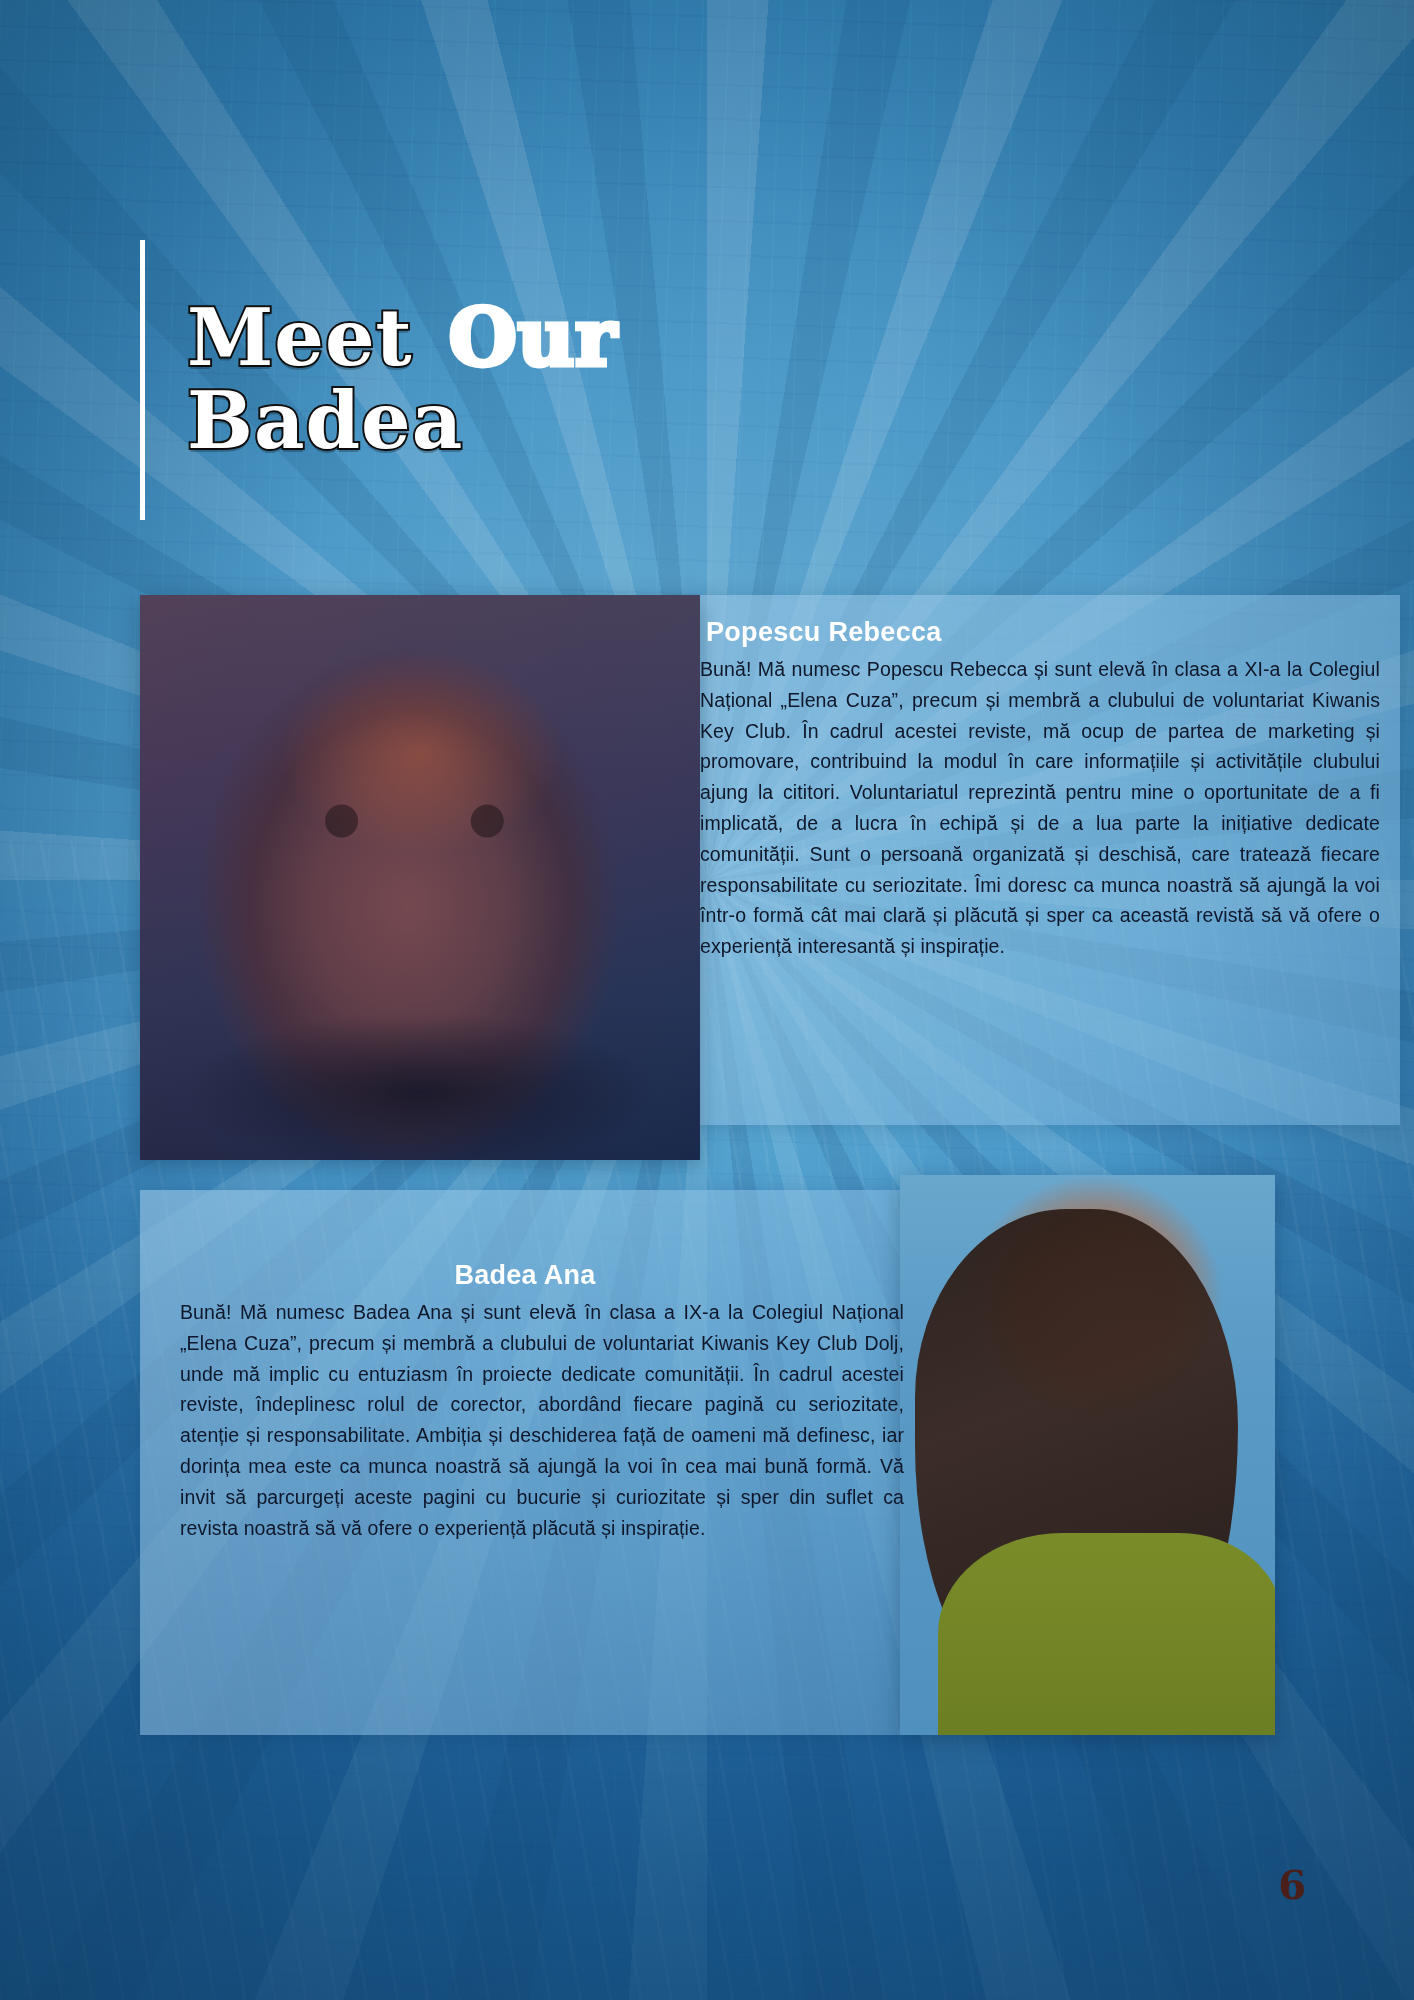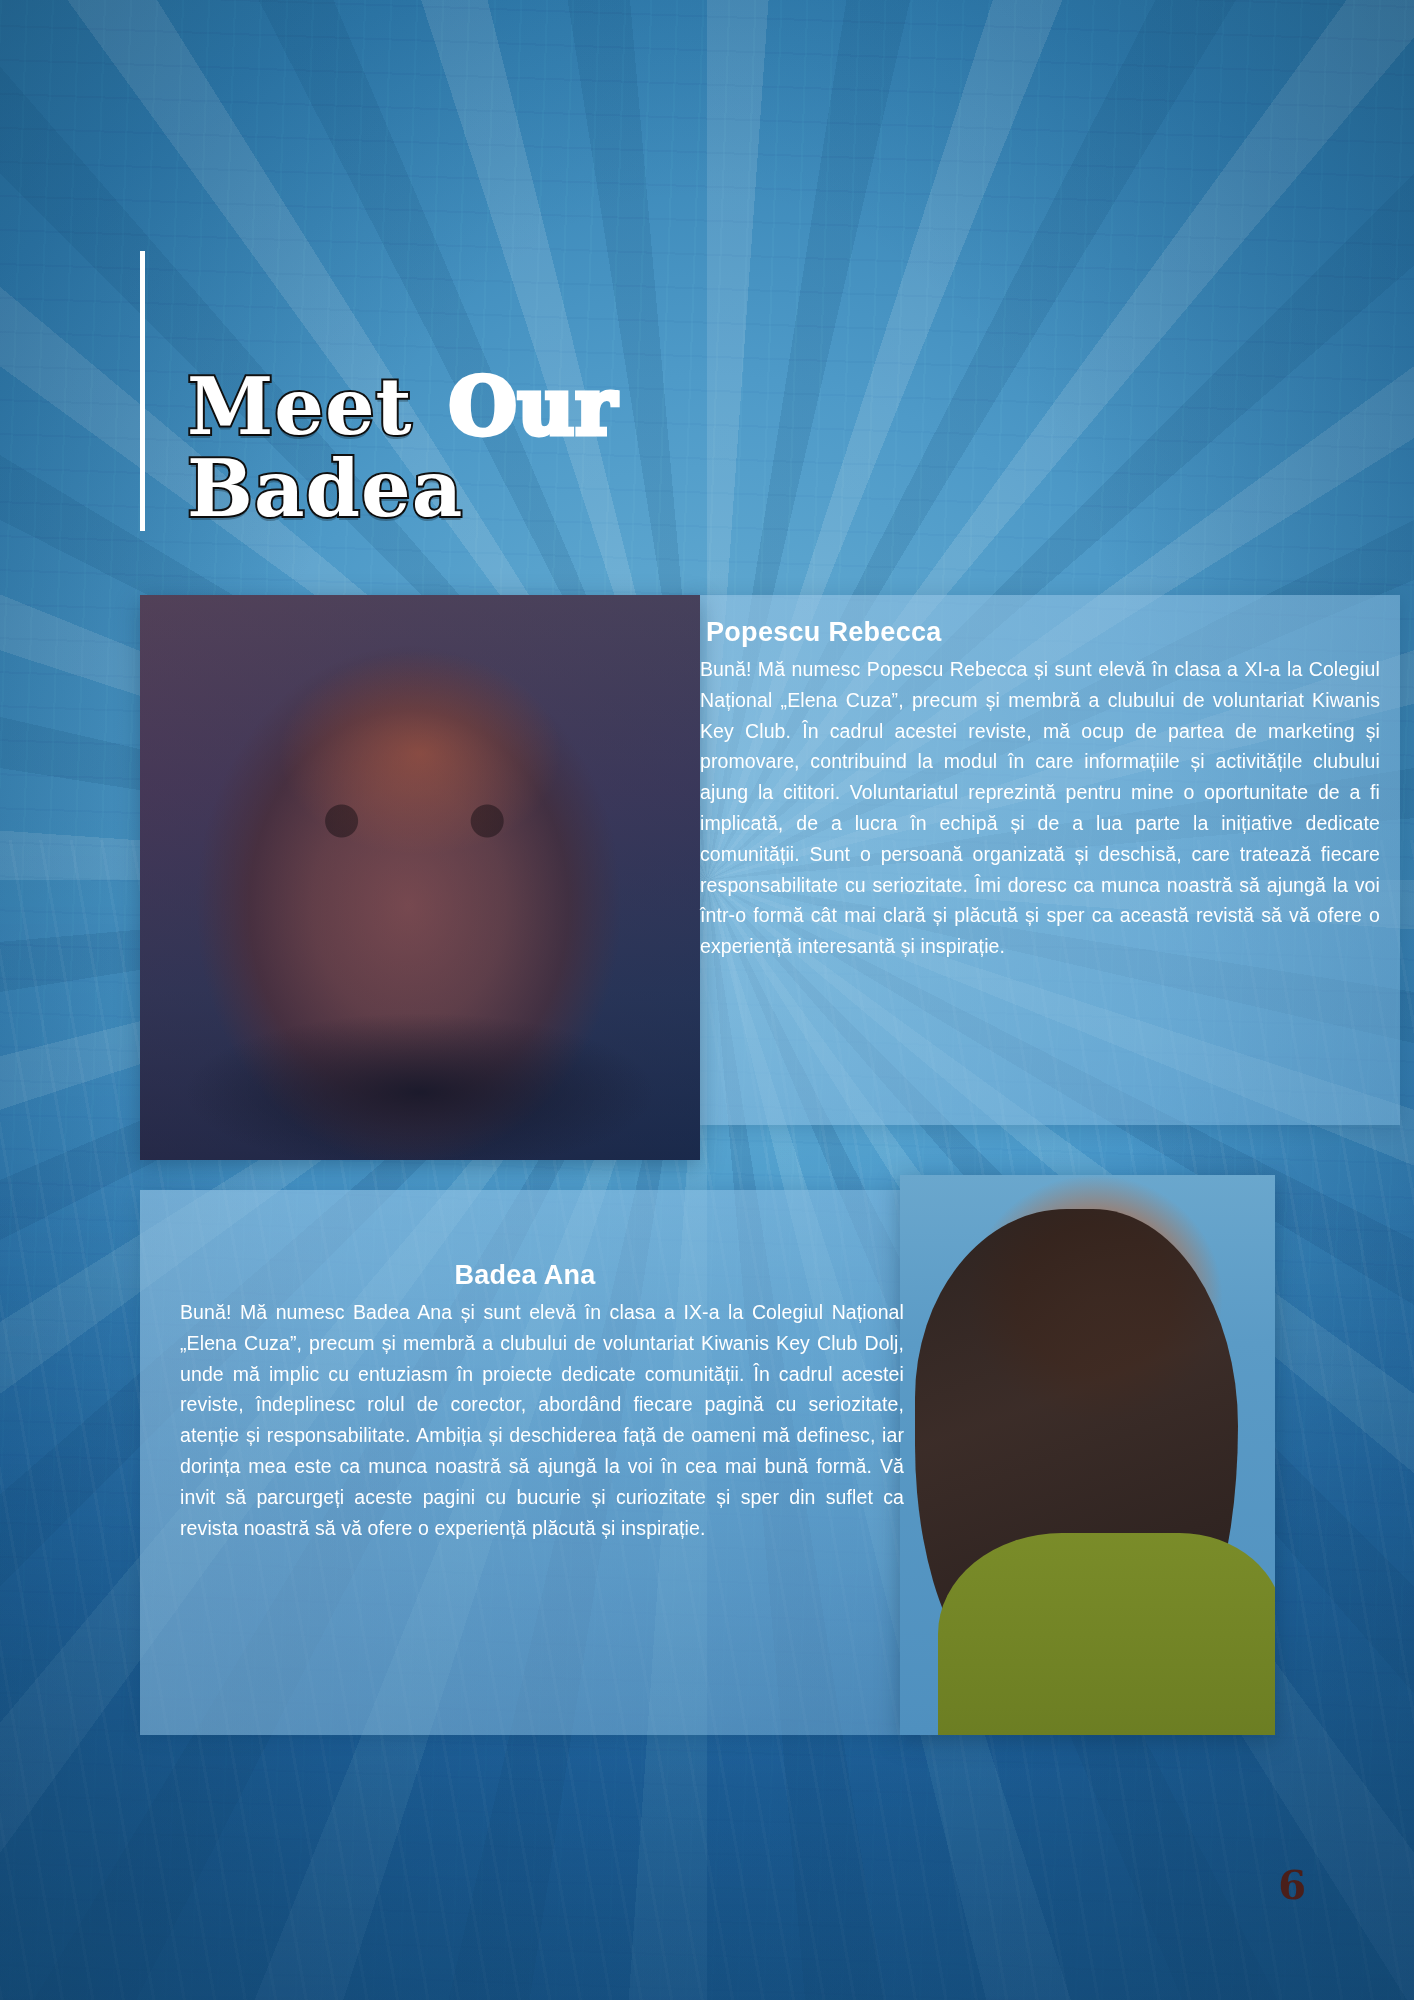--- a/index.html
+++ b/index.html
@@ -67,23 +67,23 @@
   .bg-vignette {
     position: absolute;
     inset: 0;
     background: radial-gradient(ellipse at 50% 45%, rgba(0,0,0,0) 45%, rgba(14,56,92,0.35) 100%);
   }
 
   
   .title-wrap {
     position: absolute;
     left: 140px;
-    top: 251px;
+    top: 240px;
     display: flex;
-    align-items: flex-end;
+    align-items: center;
   }
   .title-bar {
     width: 5px;
     background: #ffffff;
     margin-right: 42px;
     min-height: 280px;
   }
   .title-lines {
     font-family: "DejaVu Serif", "Liberation Serif", serif;
     font-weight: 700;
@@ -123,21 +123,21 @@
     box-shadow: 0 6px 22px rgba(8,42,72,0.35);
   }
   .member-name {
     color: #ffffff;
     font-size: 27px;
     font-weight: 700;
     letter-spacing: 0.3px;
     margin-bottom: 6px;
   }
   .member-text {
-    color: #ffffff;
+    color: #0f172a;
     font-size: 19.5px;
     line-height: 1.58;
     text-align: justify;
     letter-spacing: 0.1px;
   }
 
   
   #member1 { left: 0; top: 595px; width: 1414px; height: 570px; }
   #m1-card {
     left: 690px; top: 0; width: 710px; height: 530px;

